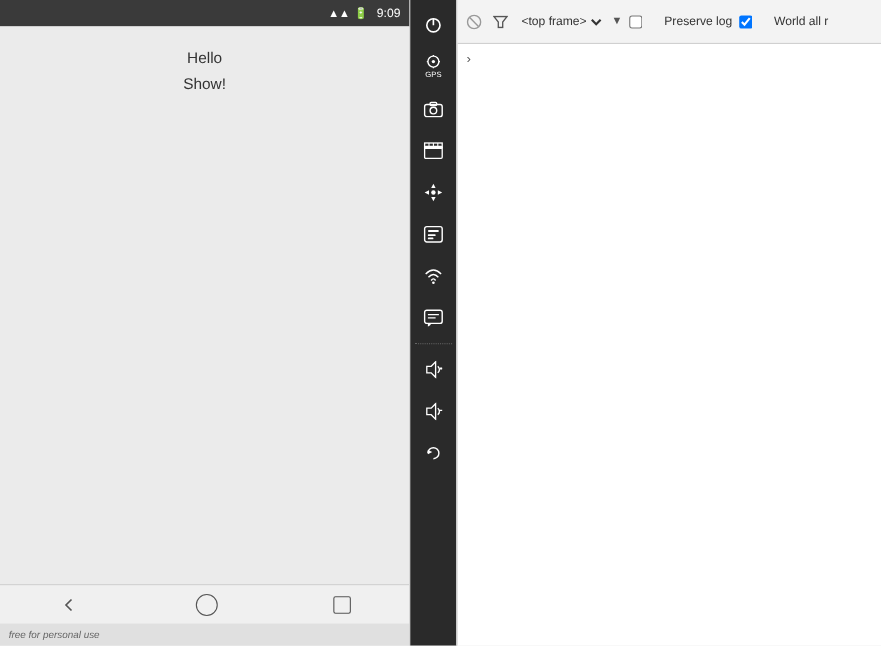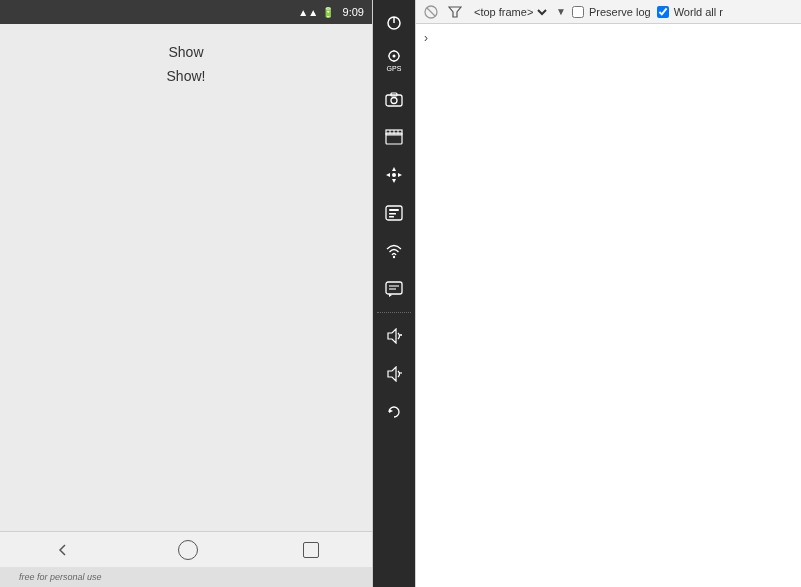--- a/index.html
+++ b/index.html
@@ -76,21 +76,21 @@
       justify-content: space-around;
       border-top: 1px solid #d0d0d0;
       flex-shrink: 0;
     }
 
     .phone-bottom-bar {
       background: #e0e0e0;
       height: 20px;
       display: flex;
       align-items: center;
-      padding: 0 19px;
+      padding: 0 8px;
       flex-shrink: 0;
     }
 
     .phone-bottom-text {
       font-size: 9px;
       color: #666;
       font-style: italic;
     }
 
     
@@ -135,21 +135,21 @@
     
     .devtools-panel {
       flex: 1;
       background: white;
       display: flex;
       flex-direction: column;
       border-left: 1px solid #d0d0d0;
     }
 
     .devtools-toolbar {
-      height: 24px;
+      height: 40px;
       background: #f3f3f3;
       border-bottom: 1px solid #d0d0d0;
       display: flex;
       align-items: center;
       padding: 0 6px;
       gap: 6px;
       flex-shrink: 0;
     }
 
     .devtools-icon-btn {
@@ -174,21 +174,21 @@
     }
 
     .devtools-chevron {
       color: #555;
       font-size: 10px;
     }
 
     .devtools-checkbox-label {
       display: flex;
       align-items: center;
-      gap: 5px;
+      gap: 20px;
       font-size: 11px;
       color: #333;
       cursor: pointer;
       white-space: nowrap;
     }
 
     .devtools-checkbox {
       width: 12px;
       height: 12px;
     }
@@ -246,21 +246,21 @@
     <div class="phone-status-bar">
       <div class="phone-status-icons">
 
         <span style="font-size:10px;">▲▲</span>
         <span style="font-size:10px;">🔋</span>
         <span style="font-size:11px; margin-left:4px;">9:09</span>
       </div>
     </div>
 
     <div class="phone-content">
-      <div class="phone-content-hello">Show</div>
+      <div class="phone-content-hello">Hello</div>
       <div class="phone-content-world">Show!</div>
     </div>
 
     <div class="phone-nav-bar">
       <div class="nav-icon-back">
         <svg width="14" height="14" viewBox="0 0 14 14">
           <polyline points="9,2 4,7 9,12" fill="none" stroke="#555" stroke-width="1.5"></polyline>
         </svg>
       </div>
       <div class="nav-icon-home"></div>

